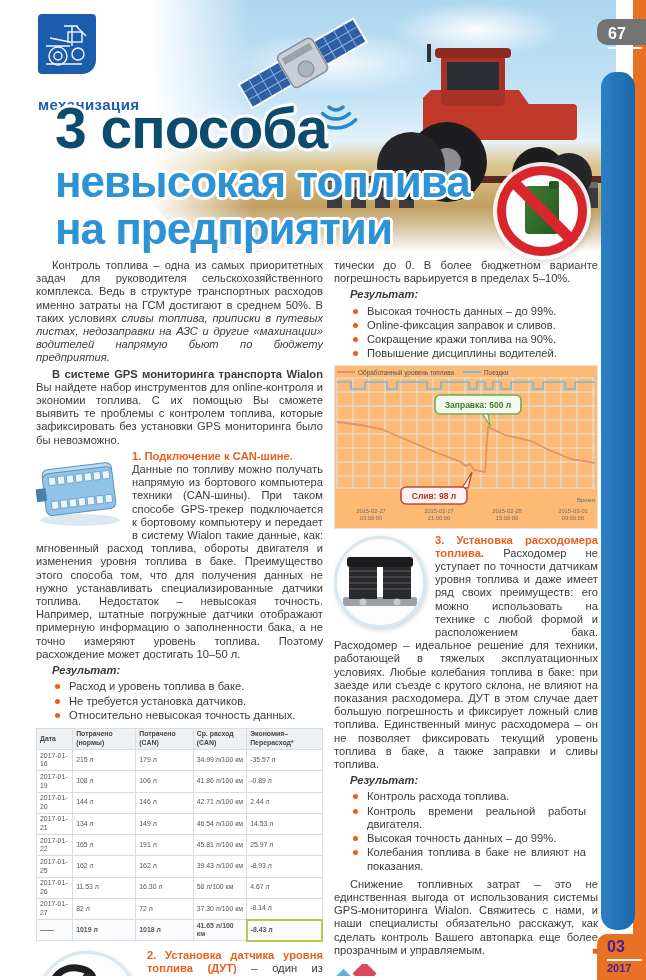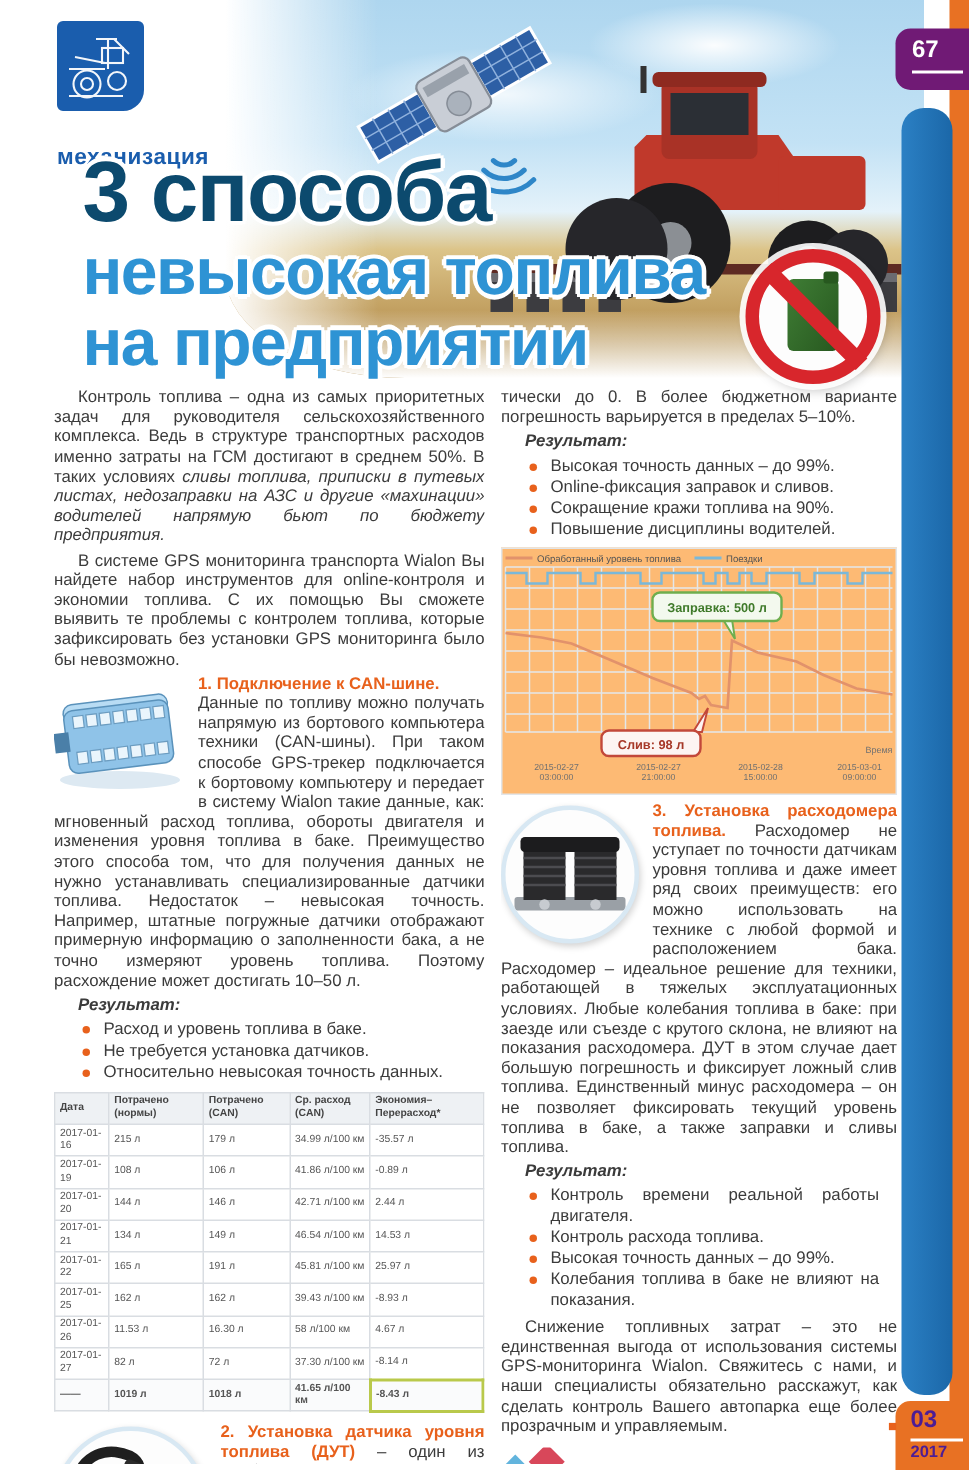--- a/index.html
+++ b/index.html
@@ -4,21 +4,21 @@
 <style>
   * { box-sizing: border-box; margin: 0; padding: 0; }
   html,body { background:#9a9a9a; }
   .page {
     position: relative; width: 646px; height: 980px; margin: 0 auto;
     background: #ffffff; overflow: hidden;
     font-family: "Liberation Sans", sans-serif;
   }
   
   .edge-strip { position:absolute; right:0; top:0; width:13px; height:980px; background:#e87123; }
-  .page-tab { position:absolute; right:0; top:19px; width:49px; height:41px; background:#701a75; border-radius:10px 0 0 10px; color:#fff; }
+  .page-tab { position:absolute; right:0; top:19px; width:49px; height:26px; background:#737373; border-radius:10px 0 0 10px; color:#fff; }
   .page-tab .num { position:absolute; left:11px; top:6px; font-size:16px; font-weight:bold; }
   .page-tab .ul { position:absolute; left:11px; top:28px; right:4px; height:2px; background:#fff; }
   .side-bar { position:absolute; right:11px; top:72px; width:34px; height:858px; border-radius:15px; background:linear-gradient(90deg,#2b80c4,#1b67a8); }
   .issue-box { position:absolute; right:0; bottom:0; width:49px; height:46px; background:#e87123; border-radius:10px 0 0 0; color:#4c1d95; }
   .issue-box .m { position:absolute; left:10px; top:4px; font-size:16px; font-weight:bold; }
   .issue-box .ul { position:absolute; left:10px; top:25px; right:4px; height:2px; background:#fff; }
   .issue-box .y { position:absolute; left:10px; top:28px; font-size:11px; font-weight:bold; }
   
   .header { position:absolute; left:0; top:0; width:631px; height:256px; }
   .photo { position:absolute; left:150px; top:0; right:15px; height:252px;
@@ -45,21 +45,21 @@
     background:#fdfdfd; border:9px solid #d8262c; box-shadow:0 0 0 4px rgba(255,255,255,.9), 2px 4px 8px rgba(0,0,0,.25); }
   .no-fuel .can { position:absolute; left:19px; top:11px; width:34px; height:48px; background:linear-gradient(120deg,#3f7d35,#27581f); border-radius:4px; }
   .no-fuel .can:before { content:""; position:absolute; left:24px; top:-5px; width:10px; height:8px; background:#27581f; border-radius:2px; }
   .no-fuel .bar { position:absolute; left:31px; top:-9px; width:11px; height:90px; background:#d8262c; transform:rotate(-45deg); }
   
   .col { position:absolute; top:259px; font-size:11.2px; line-height:13.2px; color:#3b3b3b; text-align:justify; height:717px; overflow:hidden; }
   .col-left { left:36px; width:287px; }
   .col-right { left:334px; width:264px; }
   .col p { margin:0 0 3px; }
   .indent { text-indent:16px; }
-  .b { font-weight:normal; } .i { font-style:italic; }
+  .b { font-weight:bold; } .i { font-style:italic; }
   .sec-heading { color:#e8611c; font-weight:bold; }
   .result-label { font-weight:bold; font-style:italic; text-indent:16px; margin:1px 0 1px; }
   ul.results { list-style:none; margin:0 0 5px; padding:0; }
   ul.results li { display:flex; margin:1px 12px; }
   ul.results .dot { flex:none; width:5px; height:5px; border-radius:50%; background:#e8611c; margin:4px 9px 0 7px; }
   .endmark { color:#e8611c; float:right; font-size:10px; line-height:13px; }
   
   .img-can { float:left; width:88px; height:76px; margin:2px 8px 2px 0; }
   .img-circle { float:left; border-radius:50%; background:#fdfdfd; border:3px solid #d8e8f3; box-shadow:1px 2px 5px rgba(0,0,0,.18); margin:2px 9px 2px 0; overflow:hidden; }
   .img-dut { width:102px; height:102px; }
@@ -379,25 +379,25 @@
         <circle cx="26" cy="63" r="3.5" fill="#c7cbd0"></circle>
           <circle cx="60" cy="63" r="3.5" fill="#c7cbd0"></circle>
       </svg>
     </div>
     <p><span class="sec-heading">3. Установка расходомера топлива.</span><span> Расходомер не уступает по точности датчикам уровня топлива и даже имеет ряд своих преимуществ: его можно использовать на технике с любой формой и расположением бака. Расходомер – идеальное решение для техники, работающей в тяжелых эксплуатационных условиях. Любые колебания топлива в баке: при заезде или съезде с крутого склона, не влияют на показания расходомера. ДУТ в этом случае дает большую погрешность и фиксирует ложный слив топлива. Единственный минус расходомера – он не позволяет фиксировать текущий уровень топлива в баке, а также заправки и сливы топлива.</span></p>
 
     <p class="result-label">Результат:</p>
     <ul class="results">
         <li>
           <span class="dot"></span>
+          <span>Контроль расхода топлива.</span>
+        </li>
+        <li>
+          <span class="dot"></span>
           <span>Контроль времени реальной работы двигателя.</span>
-        </li>
-        <li>
-          <span class="dot"></span>
-          <span>Контроль расхода топлива.</span>
         </li>
         <li>
           <span class="dot"></span>
           <span>Высокая точность данных – до 99%.</span>
         </li>
         <li>
           <span class="dot"></span>
           <span>Колебания топлива в баке не влияют на показания.</span>
         </li>
       </ul>

